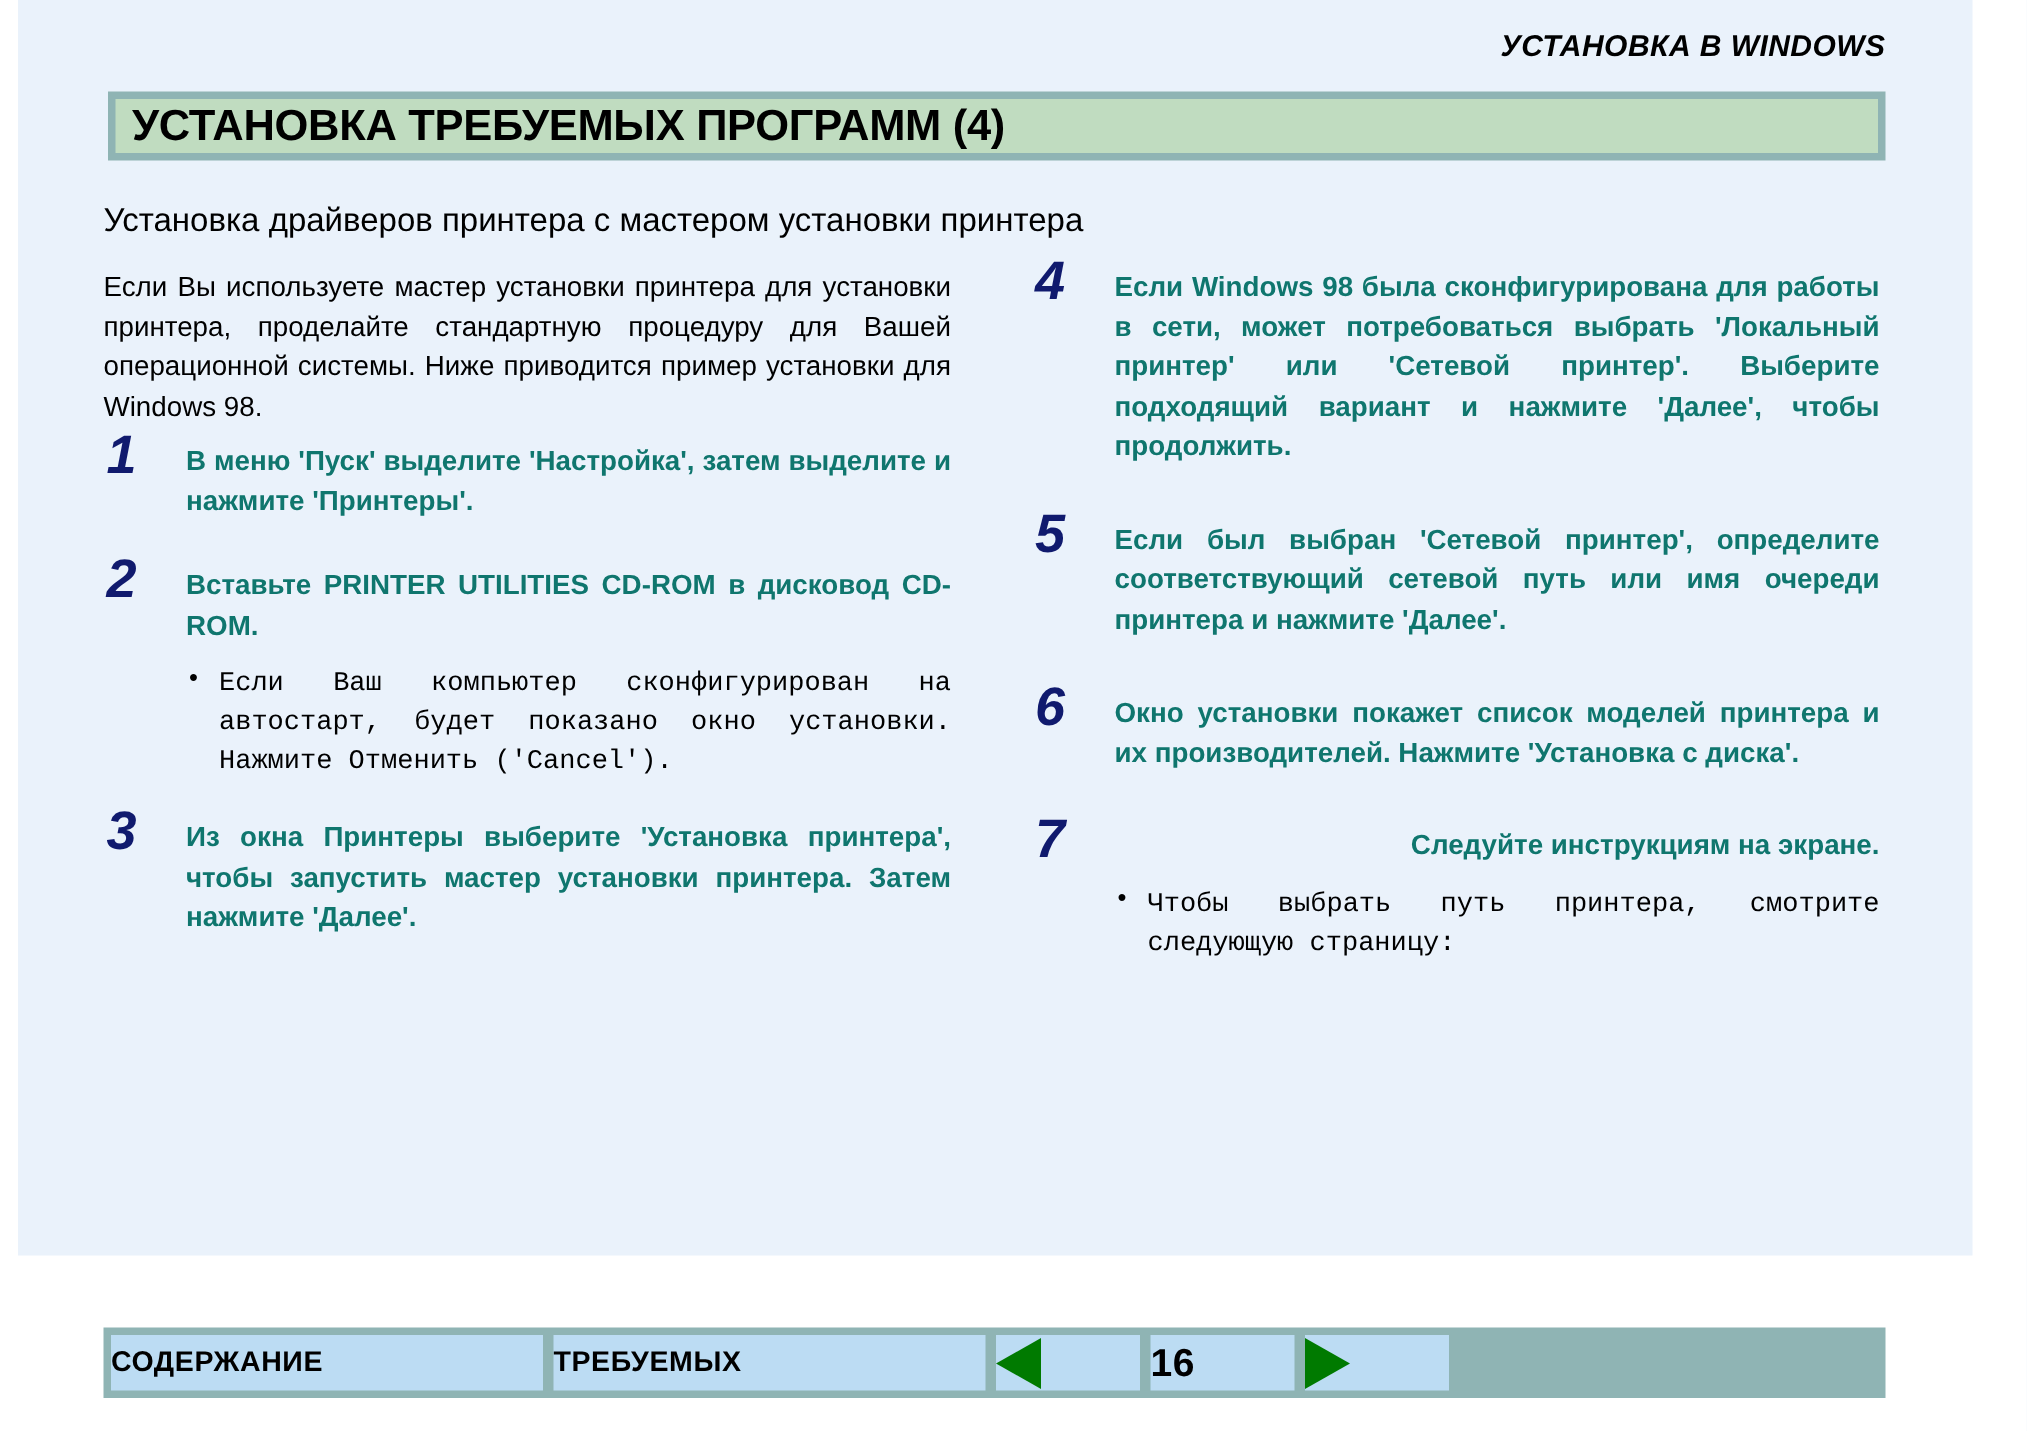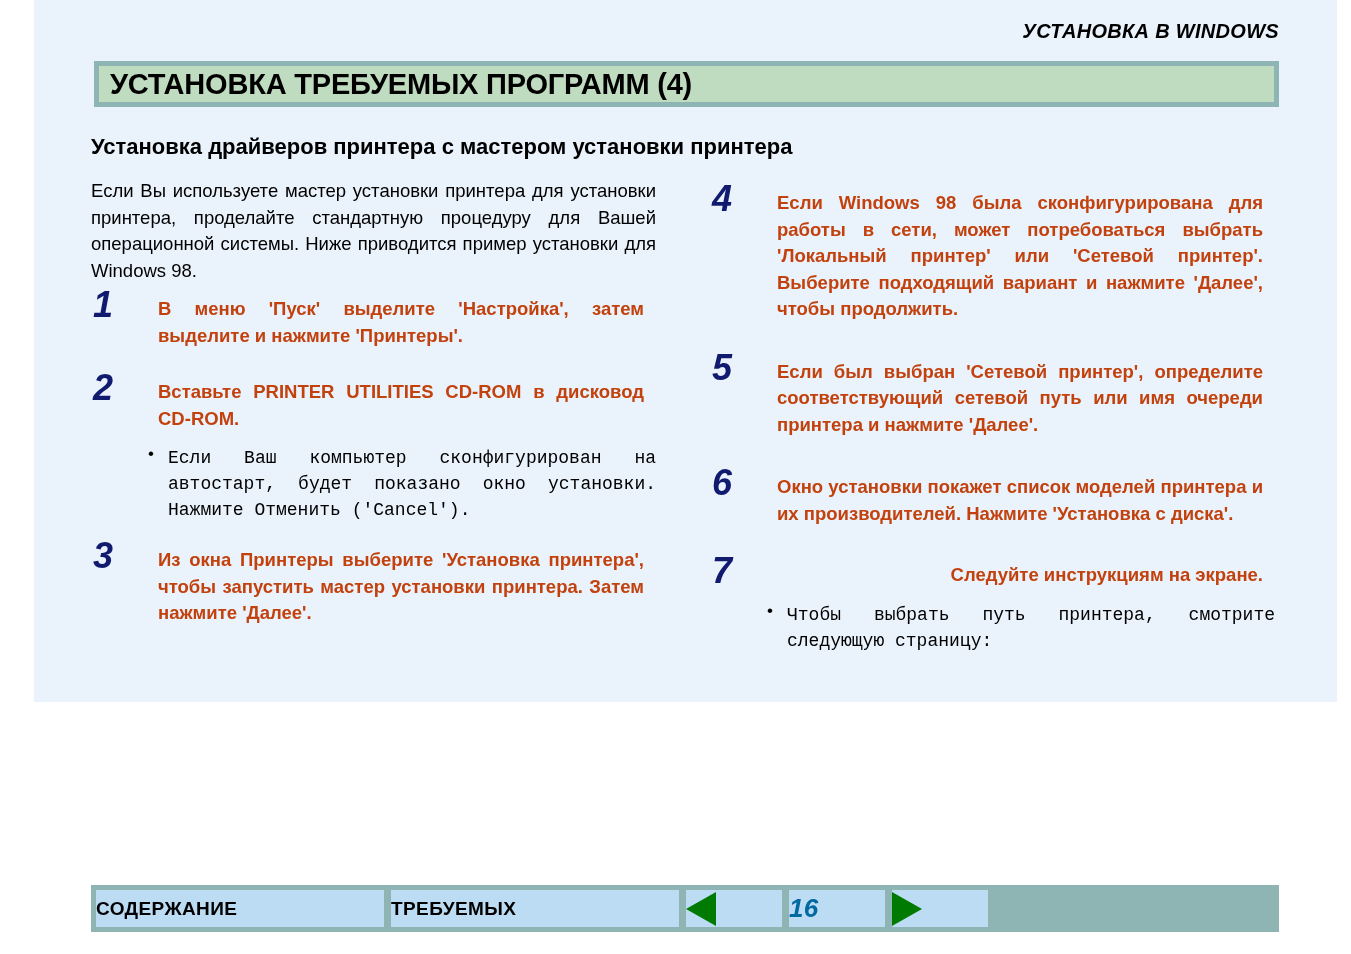--- a/index.html
+++ b/index.html
@@ -11,24 +11,24 @@
   body {
     width: 1351px;
     height: 954px;
     overflow: hidden;
     font-family: "Liberation Sans", sans-serif;
   }
 
   
   .page {
     position: absolute;
-    left: 34px;
+    left: 12px;
     top: 0;
     width: 1303px;
-    height: 702px;
+    height: 837px;
     background: #eaf2fb;
   }
 
   
   .running-head {
     position: absolute;
     right: 58px;
     top: 20px;
     font-size: 20px;
     font-style: italic;
@@ -65,21 +65,21 @@
     letter-spacing: -0.2px;
     white-space: nowrap;
   }
 
   
   .subtitle {
     position: absolute;
     left: 57px;
     top: 134px;
     font-size: 22px;
-    font-weight: bold;
+    font-weight: normal;
     color: #000000;
     white-space: nowrap;
   }
 
   
   .col {
     position: absolute;
     top: 178px;
     width: 565px;
   }
@@ -108,23 +108,23 @@
     font-style: italic;
     font-weight: bold;
     color: #101a6e;
     line-height: 1;
     font-family: "Liberation Sans", sans-serif;
   }
   .step-text {
     font-size: 18.5px;
     line-height: 26.5px;
     font-weight: bold;
-    color: #c2410c;
+    color: #0f766e;
     text-align: justify;
-    margin: 12px;
+    margin: 0;
   }
   .step-text.left-align { text-align: right; }
 
   
   .bullet {
     position: relative;
     padding-left: 22px;
     margin-top: 13px;
   }
   .bullet::before {
@@ -181,23 +181,22 @@
   }
   .nav-btn:last-child { margin-right: 0; }
   .nav-contents { width: 288px; }
   .nav-index    { width: 288px; }
   .nav-chapter  { width: 292px; }
   .nav-arrow    { width: 96px; }
   .nav-page     { width: 96px; }
 
   .page-num {
     font-size: 26px;
-    font-style: italic;
-    font-weight: bold;
-    color: #0369a1;
+    font-weight: bold;
+    color: #000000;
   }
 
   .tri {
     width: 0;
     height: 0;
     border-top: 17px solid transparent;
     border-bottom: 17px solid transparent;
   }
   .tri-left  { border-right: 30px solid #007a00; }
   .tri-right { border-left: 30px solid #007a00; }

